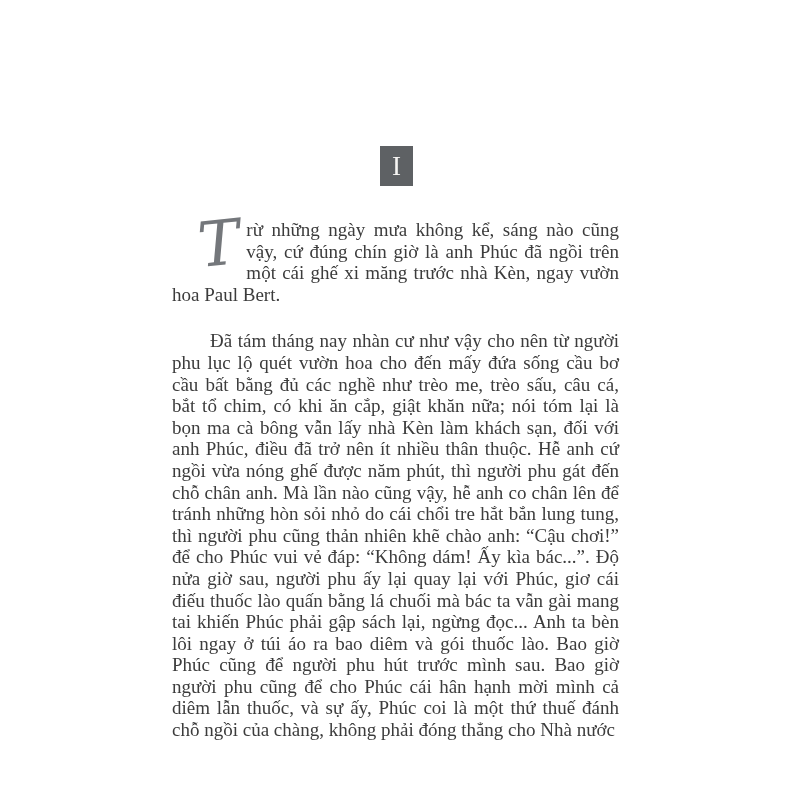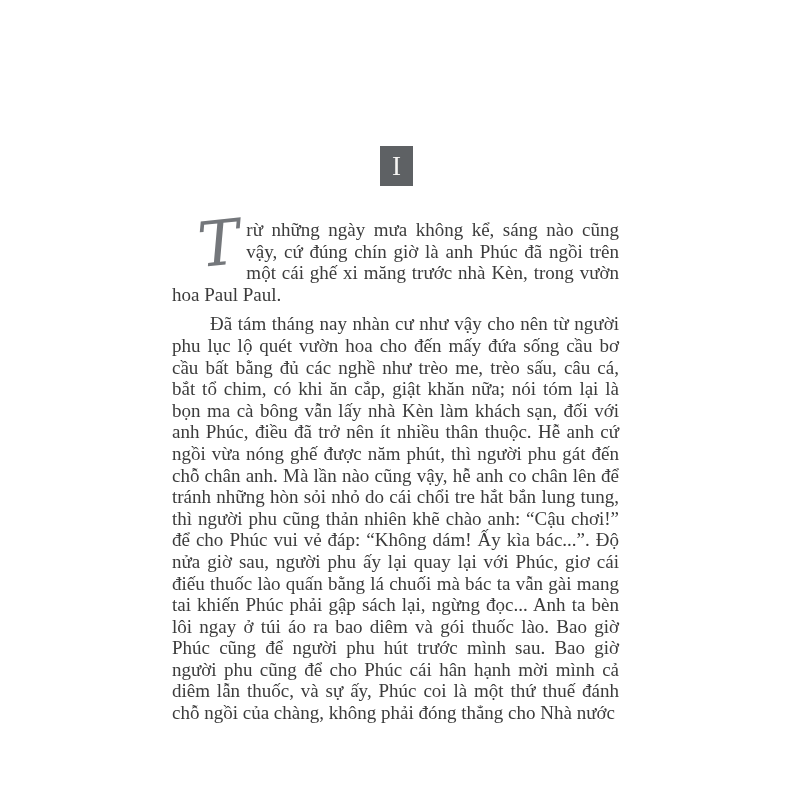--- a/index.html
+++ b/index.html
@@ -48,37 +48,37 @@
     font-size: 62px;
     line-height: 46px;
     height: 44px;
     margin-left: 26px;
     margin-right: 7px;
     margin-top: 2px;
     color: var(--drop-cap);
     transform: rotate(-6deg);
   }
   .para-2 {
-    margin-top: 8px;
+    margin-top: 25px;
     text-indent: 38px;
   }
 </style>
 </head>
 <body>
 
 <div class="page">
 
   <div class="chapter-box">
     <span>I</span>
   </div>
 
   <div class="text-block">
 
     <p class="para-1">
-      <span class="dropcap">T</span><span>rừ những ngày mưa không kể, sáng nào cũng vậy, cứ đúng chín giờ là anh Phúc đã ngồi trên một cái ghế xi măng trước nhà Kèn, trong vườn hoa Paul Paul.</span>
+      <span class="dropcap">T</span><span>rừ những ngày mưa không kể, sáng nào cũng vậy, cứ đúng chín giờ là anh Phúc đã ngồi trên một cái ghế xi măng trước nhà Kèn, ngay vườn hoa Paul Bert.</span>
     </p>
 
     <p class="para-2">
       <span>Đã tám tháng nay nhàn cư như vậy cho nên từ người phu lục lộ quét vườn hoa cho đến mấy đứa sống cầu bơ cầu bất bằng đủ các nghề như trèo me, trèo sấu, câu cá, bắt tổ chim, có khi ăn cắp, giật khăn nữa; nói tóm lại là bọn ma cà bông vẫn lấy nhà Kèn làm khách sạn, đối với anh Phúc, điều đã trở nên ít nhiều thân thuộc. Hễ anh cứ ngồi vừa nóng ghế được năm phút, thì người phu gát đến chỗ chân anh. Mà lần nào cũng vậy, hễ anh co chân lên để tránh những hòn sỏi nhỏ do cái chổi tre hắt bắn lung tung, thì người phu cũng thản nhiên khẽ chào anh: “Cậu chơi!” để cho Phúc vui vẻ đáp: “Không dám! Ấy kìa bác...”. Độ nửa giờ sau, người phu ấy lại quay lại với Phúc, giơ cái điếu thuốc lào quấn bằng lá chuối mà bác ta vẫn gài mang tai khiến Phúc phải gập sách lại, ngừng đọc... Anh ta bèn lôi ngay ở túi áo ra bao diêm và gói thuốc lào. Bao giờ Phúc cũng để người phu hút trước mình sau. Bao giờ người phu cũng để cho Phúc cái hân hạnh mời mình cả diêm lẫn thuốc, và sự ấy, Phúc coi là một thứ thuế đánh chỗ ngồi của chàng, không phải đóng thẳng cho Nhà nước</span>
     </p>
 
   </div>
 
 </div>
 

